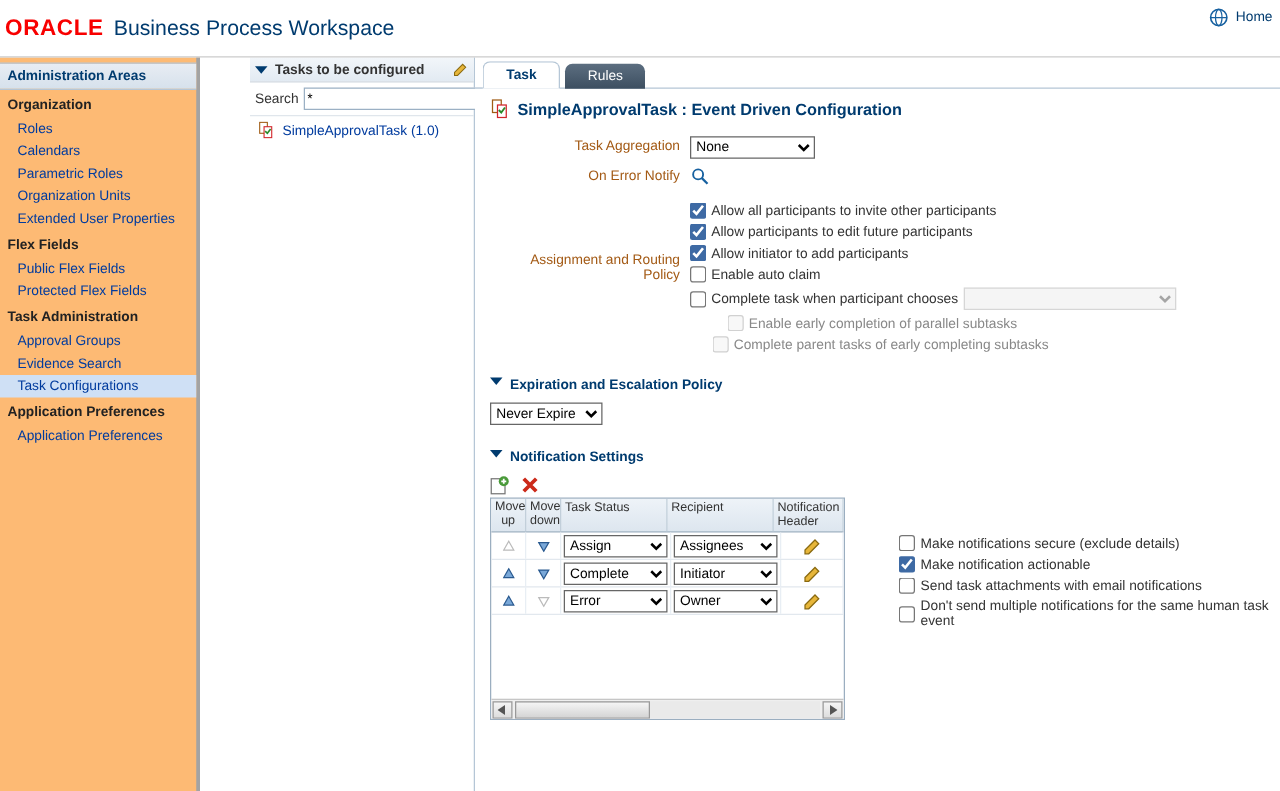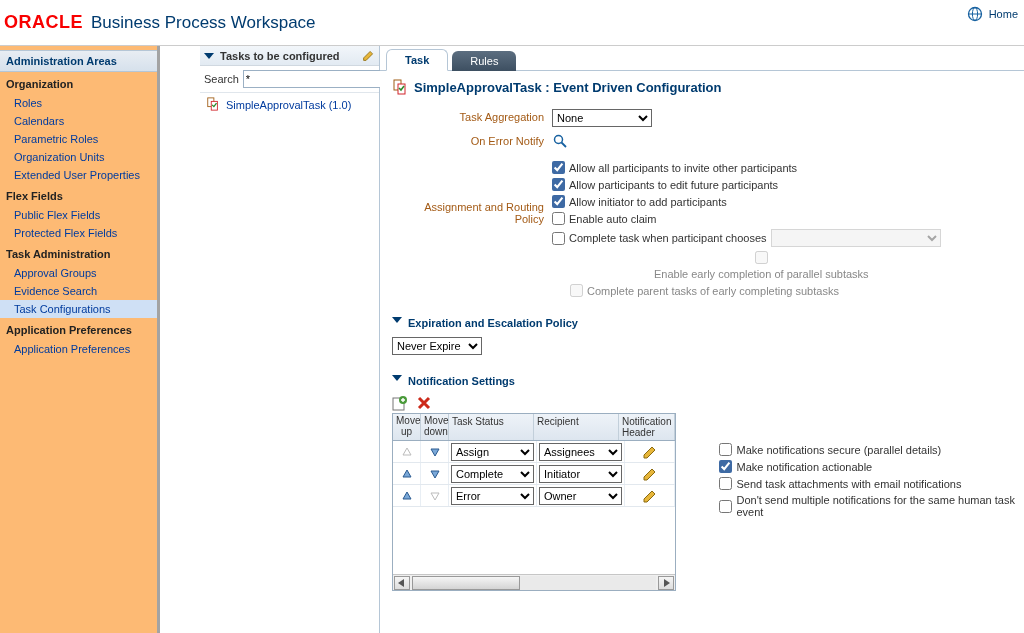--- a/index.html
+++ b/index.html
@@ -277,21 +277,21 @@
               </label>
             <label class="checkrow">
                 <input type="checkbox" style="">
                 <span>Enable auto claim</span>
               </label>
             <label class="checkrow">
               <input type="checkbox" style="">
               <span>Complete task when participant chooses</span>
               <select class="subselect" disabled=""></select>
             </label>
-            <label class="checkrow muted" style="margin-left:30px;flex-direction:column;">
+            <label class="checkrow muted" style="margin-left:30px;">
                 <input type="checkbox" disabled="" style="">
                 <span>Enable early completion of parallel subtasks</span>
               </label>
             <label class="checkrow muted" style="margin-left:18px;">
                 <input type="checkbox" disabled="" style="">
                 <span>Complete parent tasks of early completing subtasks</span>
               </label>
           </div>
         </div>
       </div>
@@ -415,21 +415,21 @@
                 <svg width="8" height="8">
                   <polygon points="2,0 8,4 2,8" fill="#555"></polygon>
                 </svg>
               </div>
           </div>
         </div>
 
         <div class="notif-side" style="padding-top:30px;">
           <label class="checkrow">
               <input type="checkbox" style="">
-              <span>Make notifications secure (parallel details)</span>
+              <span>Make notifications secure (exclude details)</span>
             </label>
           <label class="checkrow">
               <input type="checkbox" checked="" style="">
               <span>Make notification actionable</span>
             </label>
           <label class="checkrow">
               <input type="checkbox" style="">
               <span>Send task attachments with email notifications</span>
             </label>
           <label class="checkrow">

